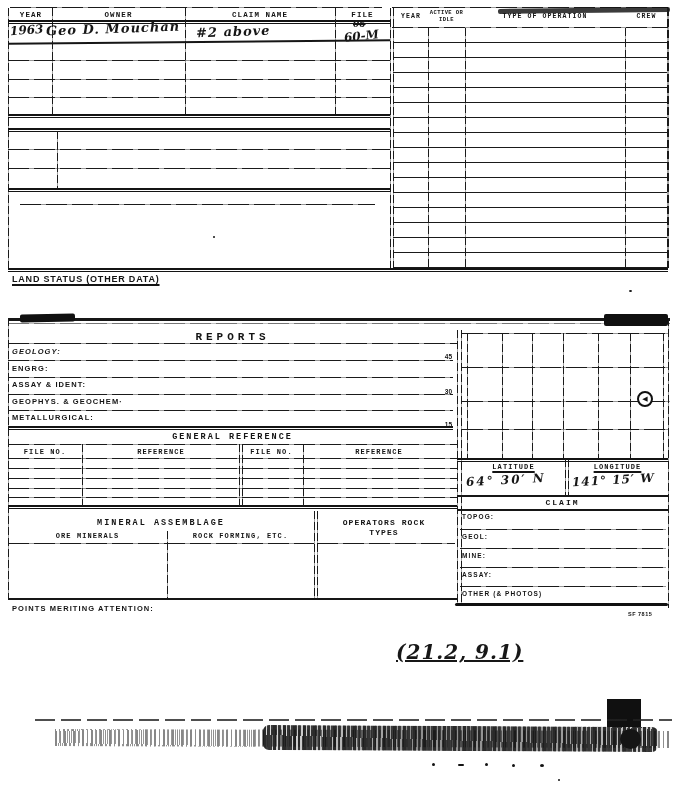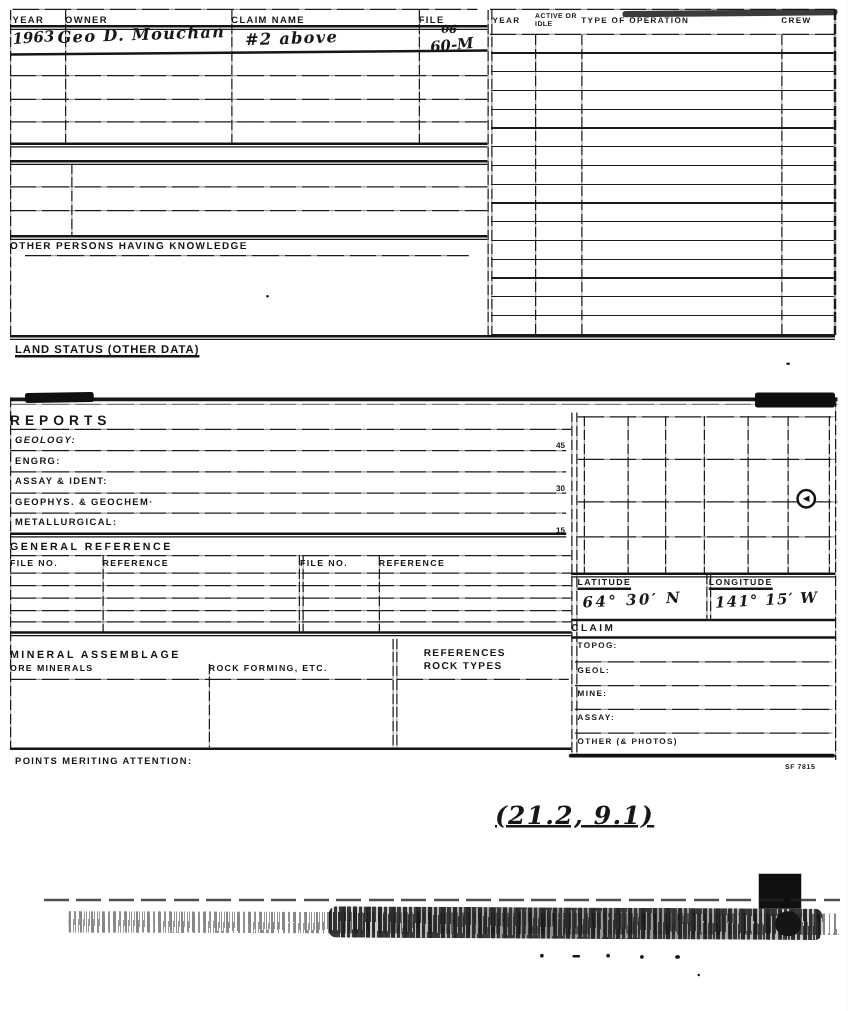--- a/index.html
+++ b/index.html
@@ -1,20 +1,20 @@
 <!DOCTYPE html>
 <html><head>
 <meta charset="utf-8">
 <style>
   * { margin:0; padding:0; box-sizing:border-box; }
   body { background:#e8e8e8; }
   #page { position:relative; width:678px; height:809px; background:#ffffff; overflow:hidden;
           font-family:"Liberation Sans", sans-serif; }
   .lb { position:absolute; font-weight:bold; font-size:7.5px; letter-spacing:1.1px; color:#141414; white-space:nowrap; }
-  .ctr { text-align:left; }
+  .ctr { text-align:center;font-family:Liberation Mono, monospace; }
   .hl { position:absolute; height:1px; background:repeating-linear-gradient(90deg,#1a1a1a 0 21px, rgba(26,26,26,.45) 21px 26px); }
   .hl2 { position:absolute; height:2px; background:#161616; }
   .dbl { position:absolute; height:4px; border-top:2px solid #141414; border-bottom:1px solid #141414; }
   .vl { position:absolute; width:1px; background:repeating-linear-gradient(180deg,#1a1a1a 0 8px, rgba(26,26,26,.4) 8px 11px); }
   .hw { position:absolute; font-family:"DejaVu Serif", serif; font-style:italic; font-weight:700; color:#171717; white-space:nowrap; }
   .rowlines { position:absolute; background:repeating-linear-gradient(180deg, transparent 0 14px, #1a1a1a 14px 15px); }
   .blob { position:absolute; background:#101010; border-radius:2px; }
   .num { position:absolute; font-weight:bold; font-size:6.5px; color:#141414; text-align:right; }
   .ul { text-decoration:underline; text-underline-offset:2px; text-decoration-thickness:1.5px; }
   .noise1 { position:absolute; opacity:.5; transform:rotate(.2deg);
@@ -67,21 +67,20 @@
   <div class="vl" style="left:185px;top:8px;height:108px;"></div>
   <div class="vl" style="left:335px;top:8px;height:108px;"></div>
 
   <div class="dbl" style="left:8px;top:114px;width:382px;"></div>
   <div class="dbl" style="left:8px;top:128px;width:382px;"></div>
   <div class="hl" style="left:8px;top:149px;width:382px;"></div>
   <div class="hl" style="left:8px;top:168px;width:382px;"></div>
   <div class="vl" style="left:57px;top:131px;height:57px;"></div>
 
   <div class="dbl" style="left:8px;top:188px;width:382px;"></div>
-  <div class="lb ctr" style="left:8px;top:192px;width:382px;font-size:8px;">OTHER PERSONS HAVING KNOWLEDGE</div>
   <div class="hl" style="left:20px;top:204px;width:355px;"></div>
 
   <div class="rowlines" style="left:393px;top:28px;width:274px;height:241px;"></div>
   <div class="vl" style="left:390px;top:8px;height:262px;"></div>
   <div class="vl" style="left:393px;top:8px;height:262px;"></div>
   <div class="vl" style="left:428px;top:28px;height:240px;"></div>
   <div class="vl" style="left:465px;top:28px;height:240px;"></div>
   <div class="vl" style="left:625px;top:28px;height:240px;"></div>
   <div class="vl" style="left:667px;top:8px;height:260px;width:1.5px;"></div>
 
@@ -127,21 +126,21 @@
   <div class="hl" style="left:8px;top:497px;width:449px;"></div>
   <div class="dbl" style="left:8px;top:505px;width:449px;"></div>
   <div class="vl" style="left:82px;top:444px;height:62px;"></div>
   <div class="vl" style="left:239px;top:444px;height:62px;"></div>
   <div class="vl" style="left:242px;top:444px;height:62px;"></div>
   <div class="vl" style="left:303px;top:444px;height:62px;"></div>
 
   <div class="lb ctr" style="left:8px;top:518px;width:306px;font-size:8.5px;letter-spacing:2px;">MINERAL ASSEMBLAGE</div>
   <div class="lb ctr" style="left:8px;top:532px;width:159px;font-size:7px;">ORE MINERALS</div>
   <div class="lb ctr" style="left:167px;top:532px;width:147px;font-size:7px;">ROCK FORMING, ETC.</div>
-  <div class="lb ctr" style="left:339px;top:518px;width:90px;font-size:8px;line-height:10px;white-space:normal;">REFERENCES ROCK TYPES</div>
+  <div class="lb ctr" style="left:339px;top:518px;width:90px;font-size:8px;line-height:10px;white-space:normal;">OPERATORS ROCK TYPES</div>
   <div class="hl" style="left:8px;top:543px;width:306px;"></div>
   <div class="hl" style="left:317px;top:543px;width:138px;"></div>
   <div class="vl" style="left:167px;top:531px;height:67px;"></div>
   <div class="vl" style="left:314px;top:511px;height:87px;"></div>
   <div class="vl" style="left:317px;top:511px;height:87px;"></div>
   <div class="hl2" style="left:8px;top:598px;width:449px;"></div>
   <div class="lb" style="left:12px;top:604px;">POINTS MERITING ATTENTION:</div>
 
   <div class="vl" style="left:457px;top:330px;height:275px;"></div>
   <div class="vl" style="left:461px;top:330px;height:275px;"></div>

